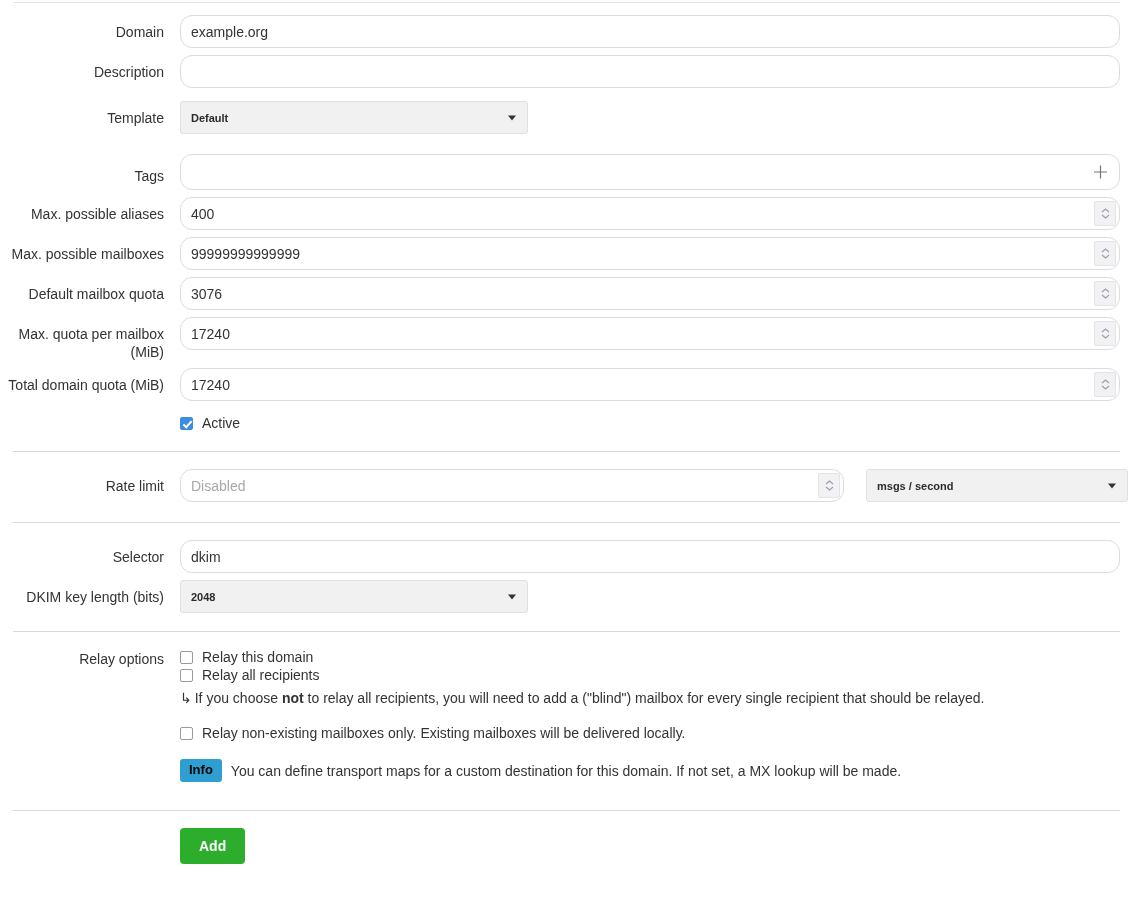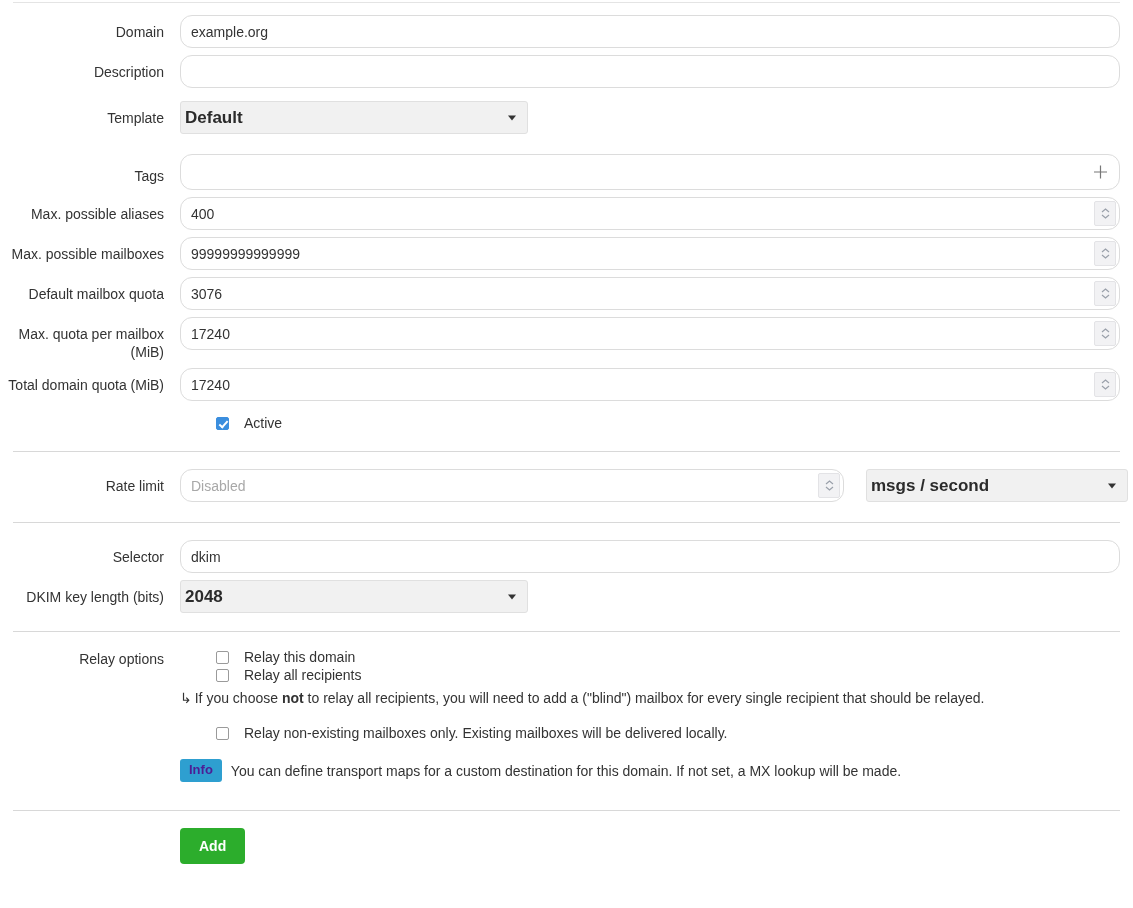--- a/index.html
+++ b/index.html
@@ -82,23 +82,23 @@
   }
   .spinner svg { display: block; }
   .select-box {
     position: relative;
     height: 33px;
     background: #f1f1f1;
     border: 1px solid #e0e0e0;
     border-radius: 3px;
     display: flex;
     align-items: center;
-    padding: 0 4px;
+    padding: 0 10px;
     font-weight: bold;
-    font-size: 17px;
+    font-size: 11px;
     color: #2b2b2b;
     cursor: pointer;
   }
   .select-template { width: 348px; }
   .select-dkim { width: 348px; }
   .select-rate { width: 262px; }
   .caret {
     position: absolute;
     right: 11px;
     top: 50%;
@@ -114,23 +114,22 @@
     position: absolute;
     right: 12px;
     top: 50%;
     transform: translateY(-50%);
     cursor: pointer;
     line-height: 0;
   }
   .chk-row {
     display: flex;
     align-items: center;
-    gap: 15px;
+    gap: 9px;
     margin-bottom: 2px;
-    margin-left: 36px;
   }
   .chk {
     width: 13px;
     height: 13px;
     min-width: 13px;
     border: 1px solid #9a9a9a;
     border-radius: 2px;
     background: #ffffff;
     cursor: pointer;
     display: inline-block;
@@ -168,21 +167,21 @@
   .hint-line b { font-weight: bold; }
   .arrow-glyph { margin-right: 3px; }
   .info-line {
     display: flex;
     align-items: center;
     gap: 9px;
     margin-top: 16px;
   }
   .info-badge {
     background: #2e9fd0;
-    color: #4c1d95;
+    color: #000000;
     font-weight: bold;
     font-size: 13px;
     border-radius: 3px;
     padding: 4px 9px 5px 9px;
     line-height: 14px;
   }
   .info-text { font-size: 14px; color: #333333; }
   .add-btn {
     background: #2cad2c;
     color: #ffffff;

